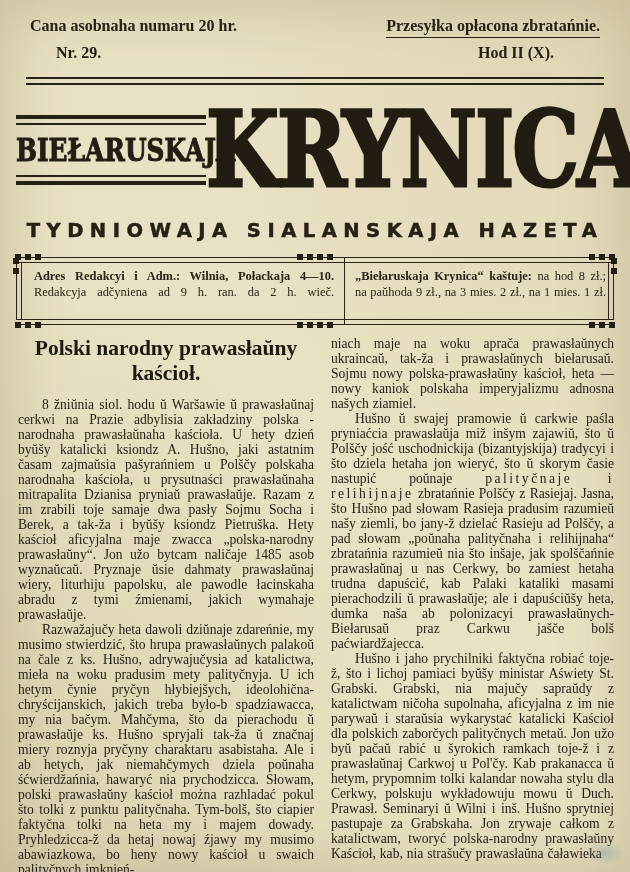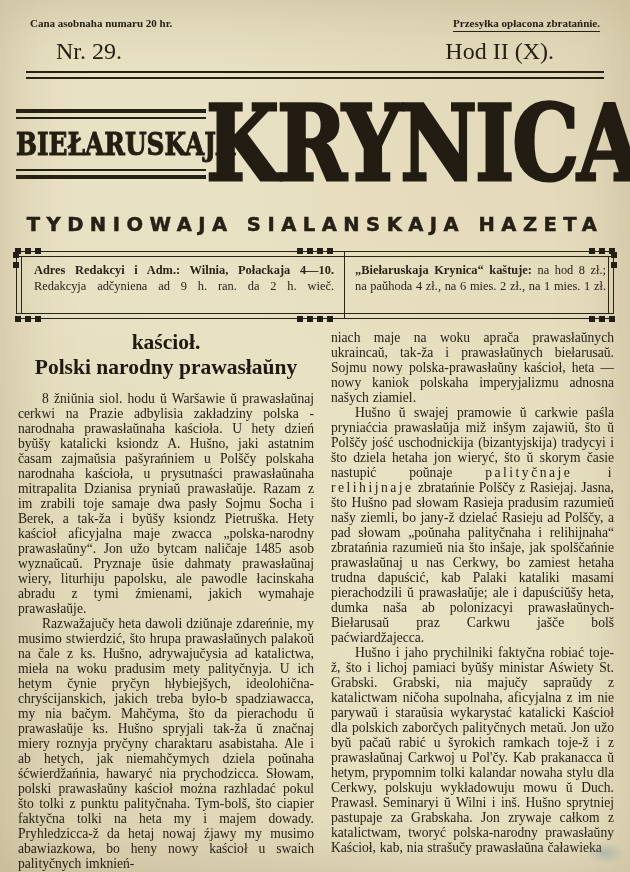--- a/index.html
+++ b/index.html
@@ -7,23 +7,23 @@
     width:630px;height:872px;position:relative;overflow:hidden;margin:0 auto;
     font-family:"Liberation Serif","DejaVu Serif",serif;color:#2a2318;
     background:
       radial-gradient(ellipse at 85% 10%, rgba(165,145,95,.10), transparent 42%),
       radial-gradient(ellipse at 8% 92%, rgba(150,130,85,.14), transparent 45%),
       #e9e1c3;
     box-shadow: inset 0 0 70px rgba(110,90,50,.28);
   }
   
   .hdr-row1{display:flex;justify-content:space-between;align-items:flex-start;
-    margin:0 30px;padding-top:17px;font-size:11px;font-weight:bold;color:#262015;}
+    margin:0 30px;padding-top:17px;font-size:16px;font-weight:bold;color:#262015;}
   .postage{border-bottom:1.6px solid #262015;padding-bottom:2px;}
-  .hdr-row2{position:relative;margin:6px 28px 0;font-size:24px;height:26px;color:#262015;}
+  .hdr-row2{position:relative;margin:6px 28px 0;font-size:16px;height:26px;color:#262015;font-weight:bold;}
   .issue{position:absolute;left:28px;top:0;}
   .dateline{position:absolute;left:0;right:0;top:0;text-align:center;}
   .yearline{position:absolute;right:48px;top:0;}
   .hdr-rule{margin:7px 26px 0;height:3.5px;border-top:2.5px solid #262015;border-bottom:2px solid #262015;}
   
   .masthead{display:flex;align-items:center;margin:8px 14px 0 16px;height:114px;}
   .kicker-block{width:190px;flex:0 0 auto;}
   .kicker-rule-a{height:4px;border-top:4px solid #262015;border-bottom:2px solid #262015;margin-bottom:7px;}
   .kicker{font-family:"DejaVu Serif",serif;font-weight:bold;font-size:31px;white-space:nowrap;
     transform:scaleX(.8);transform-origin:left center;color:#231d12;-webkit-text-stroke:1px #231d12;}
@@ -99,29 +99,29 @@
     <div class="orn-h o-br"></div>
     <div class="orn-v o-vl"></div>
     <div class="orn-v o-vr"></div>
 
     <div class="cell cell-left">
       <div class="jline b">Adres Redakcyi i Adm.: Wilnia, Połackaja 4—10.</div>
       <div class="jline">Redakcyja adčyniena ad 9 h. ran. da 2 h. wieč.</div>
     </div>
     <div class="cell cell-right">
       <div class="jline"><span class="b">„Biełaruskaja Krynica“ kaštuje:</span><span> na hod 8 zł.;</span></div>
-      <div class="jline">na paŭhoda 4 zł., na 6 mies. 2 zł., na 1 mies. 1 zł.</div>
+      <div class="jline">na paŭhoda 9 zł., na 3 mies. 2 zł., na 1 mies. 1 zł.</div>
     </div>
   </div>
 
   <div class="article">
     <div class="col-left">
       <div class="art-title">
+        <div>Polski narodny prawasłaŭny</div>
         <div>kaścioł.</div>
-        <div>Polski narodny prawasłaŭny</div>
       </div>
       <p>8 žniŭnia siol. hodu ŭ Waršawie ŭ prawasłaŭnaj cerkwi na Prazie adbylisia zakładziny polska - narodnaha prawasłaŭnaha kaścioła. U hety dzień byŭšy katalicki ksiondz A. Hušno, jaki astatnim časam zajmaŭsia pašyrańniem u Polščy polskaha narodnaha kaścioła, u prysutnaści prawasłaŭnaha mitrapalita Dzianisa pryniaŭ prawasłaŭje. Razam z im zrabili toje samaje dwa pasły Sojmu Socha i Berek, a tak-ža i byŭšy ksiondz Pietruška. Hety kaścioł aficyjalna maje zwacca „polska-narodny prawasłaŭny“. Jon užo bytcam naličaje 1485 asob wyznaŭcaŭ. Pryznaje ŭsie dahmaty prawasłaŭnaj wiery, liturhiju papolsku, ale pawodle łacinskaha abradu z tymi źmienami, jakich wymahaje prawasłaŭje.</p>
       <p>Razwažajučy heta dawoli dziŭnaje zdareńnie, my musimo stwierdzić, što hrupa prawasłaŭnych palakoŭ na čale z ks. Hušno, adrywajučysia ad katalictwa, mieła na woku pradusim mety palityčnyja. U ich hetym čynie pryčyn hłybiejšych, ideolohična-chryścijanskich, jakich treba było-b spadziawacca, my nia bačym. Mahčyma, što da pierachodu ŭ prawasłaŭje ks. Hušno spryjali tak-ža ŭ značnaj miery roznyja pryčyny charaktaru asabistaha. Ale i ab hetych, jak niemahčymych dziela poŭnaha śćwierdžańnia, hawaryć nia prychodzicca. Słowam, polski prawasłaŭny kaścioł można razhladać pokul što tolki z punktu palityčnaha. Tym-bolš, što ciapier faktyčna tolki na heta my i majem dowady. Pryhledzicca-ž da hetaj nowaj źjawy my musimo abawiazkowa, bo heny nowy kaścioł u swaich palityčnych imknień-</p>
     </div>
     <div class="col-right">
       <p class="no-indent">niach maje na woku aprača prawasłaŭnych ukraincaŭ, tak-ža i prawasłaŭnych biełarusaŭ. Sojmu nowy polska-prawasłaŭny kaścioł, heta — nowy kaniok polskaha imperyjalizmu adnosna našych ziamiel.</p>
       <p><span>Hušno ŭ swajej pramowie ŭ carkwie paśla pryniaćcia prawasłaŭja miž inšym zajawiŭ, što ŭ Polščy jość uschodnickija (bizantyjskija) tradycyi i što dziela hetaha jon wieryć, što ŭ skorym časie nastupić poŭnaje </span><span class="sperr">palityčnaje i relihijnaje</span><span> zbratańnie Polščy z Rasiejaj. Jasna, što Hušno pad słowam Rasieja pradusim razumieŭ našy ziemli, bo jany-ž dzielać Rasieju ad Polščy, a pad słowam „poŭnaha palityčnaha i relihijnaha“ zbratańnia razumieŭ nia što inšaje, jak spolščańnie prawasłaŭnaj u nas Cerkwy, bo zamiest hetaha trudna dapuścić, kab Palaki kataliki masami pierachodzili ŭ prawasłaŭje; ale i dapuściŭšy heta, dumka naša ab polonizacyi prawasłaŭnych-Biełarusaŭ praz Carkwu jašče bolš paćwiardžajecca.</span></p>
       <p>Hušno i jaho prychilniki faktyčna robiać toje-ž, što i lichoj pamiaci byŭšy ministar Aświety St. Grabski. Grabski, nia majučy sapraŭdy z katalictwam ničoha supolnaha, aficyjalna z im nie parywaŭ i staraŭsia wykarystać katalicki Kaścioł dla polskich zaborčych palityčnych metaŭ. Jon užo byŭ pačaŭ rabić u šyrokich ramkach toje-ž i z prawasłaŭnaj Carkwoj u Pol'čy. Kab prakanacca ŭ hetym, prypomnim tolki kalandar nowaha stylu dla Cerkwy, polskuju wykładowuju mowu ŭ Duch. Prawasł. Seminaryi ŭ Wilni i inš. Hušno sprytniej pastupaje za Grabskaha. Jon zrywaje całkom z katalictwam, tworyć polska-narodny prawasłaŭny Kaścioł, kab, nia strašučy prawasłaŭna čaławieka</p>
     </div>
   </div>

